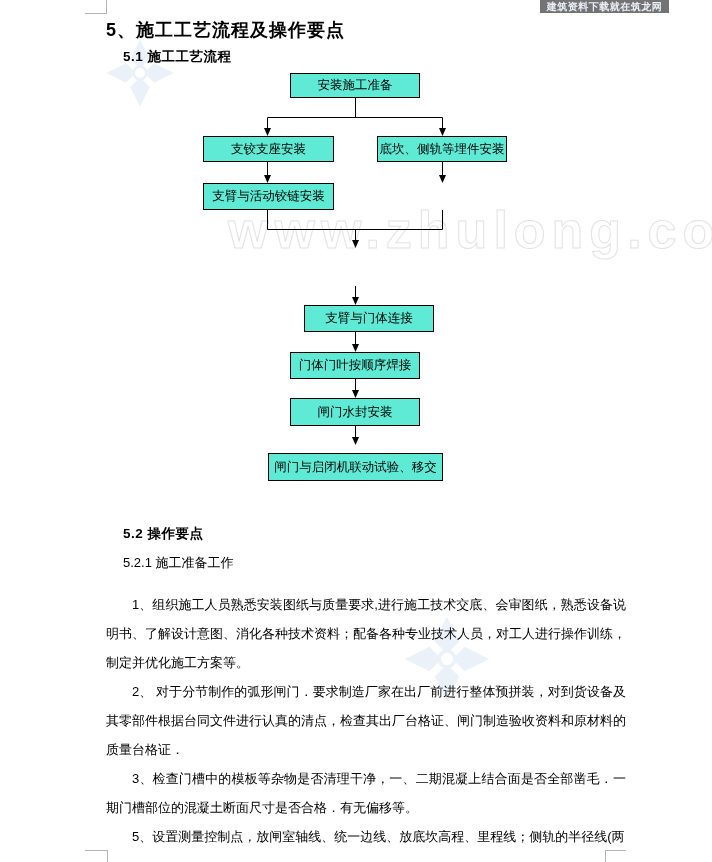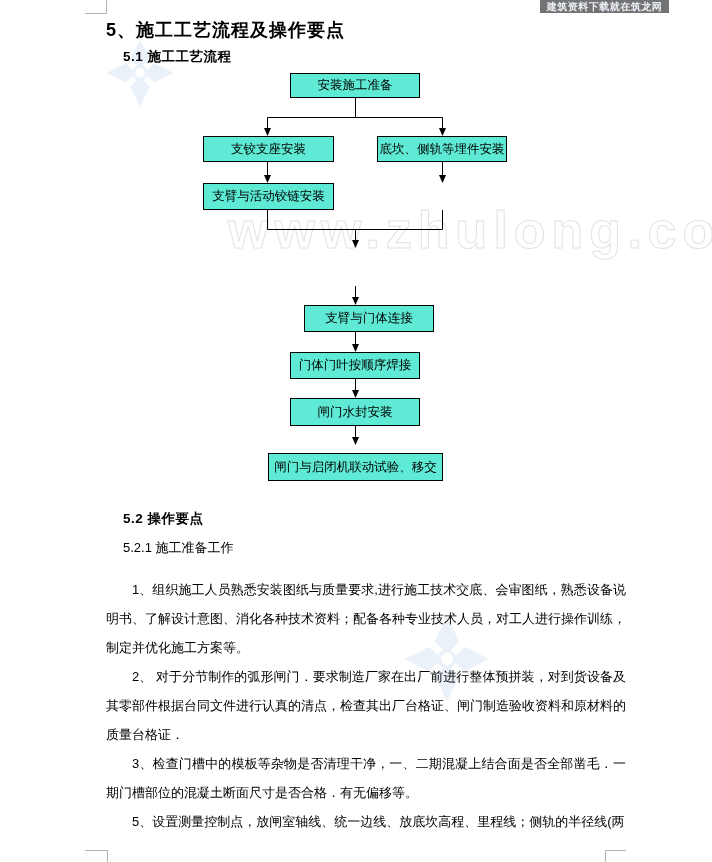--- a/index.html
+++ b/index.html
@@ -90,21 +90,21 @@
   .n5  { left: 377px; top: 183px; width: 130px; height: 27px; }
   .n6  { left: 268px; top: 248px; width: 185px; height: 38px; }
   .n7  { left: 304px; top: 305px; width: 130px; height: 27px; }
   .n8  { left: 290px; top: 352px; width: 130px; height: 27px; }
   .n9  { left: 290px; top: 398px; width: 130px; height: 28px; }
   .n10 { left: 268px; top: 445px; width: 175px; height: 28px; margin-top: 8px; }
 
   
   .text-block {
     position: absolute;
-    left: 106px; top: 510px;
+    left: 106px; top: 525px;
     width: 520px;
   }
   .h2-points { font-size: 13.5px; font-weight: bold; margin: 0 0 0 17px; line-height: 18px; letter-spacing: 0.5px; }
   .h3-prep   { font-size: 13px; font-weight: normal; margin: 11px 0 0 17px; line-height: 18px; }
   .text-block p {
     margin: 0;
     font-size: 13px;
     line-height: 29px;
     text-indent: 2em;
     text-align: justify;

